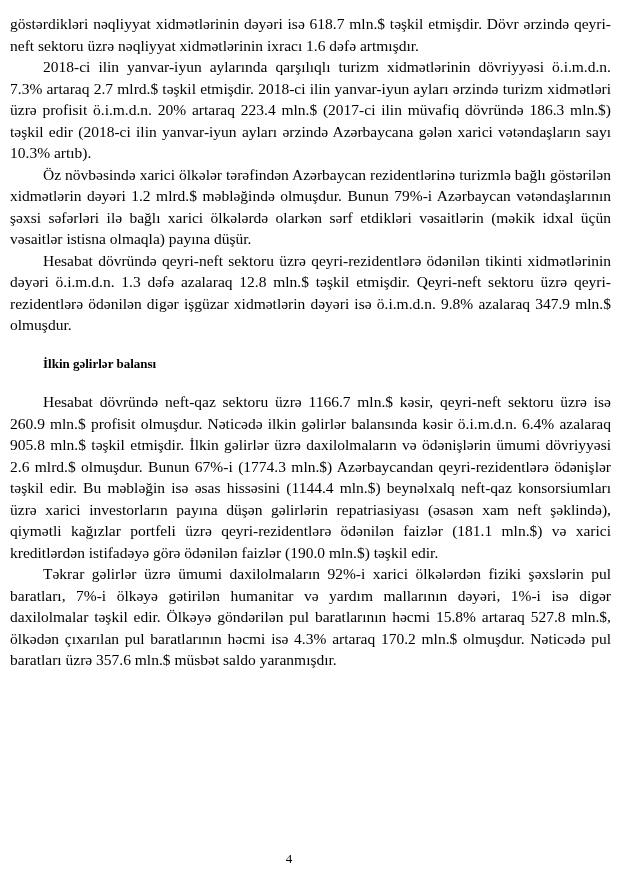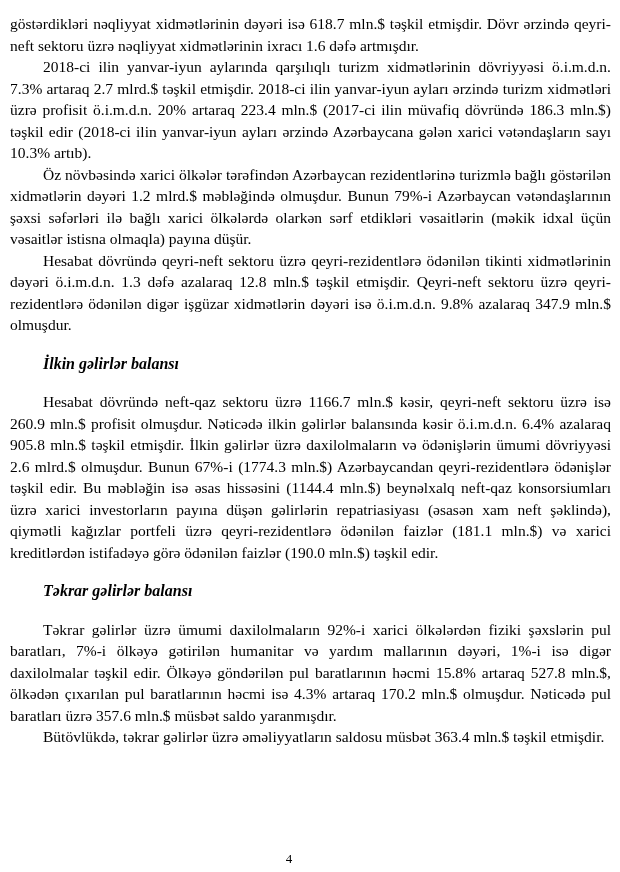--- a/index.html
+++ b/index.html
@@ -16,23 +16,22 @@
     line-height: 21.5px;
     padding: 13px 9px 0 10px;
     overflow: hidden;
   }
   .para {
     text-align: justify;
     text-justify: inter-word;
   }
   .para.indent { text-indent: 33px; }
   .heading {
-    font-size: 16px;
+    font-size: 13px;
     font-weight: bold;
-    font-style: italic;
     margin: 17px 0 17px 33px;
     text-align: left;
   }
   .page-number {
     position: absolute;
     bottom: 6px;
     left: 0;
     width: 578px;
     text-align: center;
     font-size: 13px;
@@ -49,22 +48,20 @@
   <p class="para indent">2018-ci ilin yanvar-iyun aylarında qarşılıqlı turizm xidmətlərinin dövriyyəsi ö.i.m.d.n. 7.3% artaraq 2.7 mlrd.$ təşkil etmişdir. 2018-ci ilin yanvar-iyun ayları ərzində turizm xidmətləri üzrə profisit ö.i.m.d.n. 20% artaraq 223.4 mln.$ (2017-ci ilin müvafiq dövründə 186.3 mln.$) təşkil edir (2018-ci ilin yanvar-iyun ayları ərzində Azərbaycana gələn xarici vətəndaşların sayı 10.3% artıb).</p>
 
   <p class="para indent">Öz növbəsində xarici ölkələr tərəfindən Azərbaycan rezidentlərinə turizmlə bağlı göstərilən xidmətlərin dəyəri 1.2 mlrd.$ məbləğində olmuşdur. Bunun 79%-i Azərbaycan vətəndaşlarının şəxsi səfərləri ilə bağlı xarici ölkələrdə olarkən sərf etdikləri vəsaitlərin (məkik idxal üçün vəsaitlər istisna olmaqla) payına düşür.</p>
 
   <p class="para indent">Hesabat dövründə qeyri-neft sektoru üzrə qeyri-rezidentlərə ödənilən tikinti xidmətlərinin dəyəri ö.i.m.d.n. 1.3 dəfə azalaraq 12.8 mln.$ təşkil etmişdir. Qeyri-neft sektoru üzrə qeyri-rezidentlərə ödənilən digər işgüzar xidmətlərin dəyəri isə ö.i.m.d.n. 9.8% azalaraq 347.9 mln.$ olmuşdur.</p>
 
   <h3 class="heading">İlkin gəlirlər balansı</h3>
 
   <p class="para indent">Hesabat dövründə neft-qaz sektoru üzrə 1166.7 mln.$ kəsir, qeyri-neft sektoru üzrə isə 260.9 mln.$ profisit olmuşdur. Nəticədə ilkin gəlirlər balansında kəsir ö.i.m.d.n. 6.4% azalaraq 905.8 mln.$ təşkil etmişdir. İlkin gəlirlər üzrə daxilolmaların və ödənişlərin ümumi dövriyyəsi 2.6 mlrd.$ olmuşdur. Bunun 67%-i (1774.3 mln.$) Azərbaycandan qeyri-rezidentlərə ödənişlər təşkil edir. Bu məbləğin isə əsas hissəsini (1144.4 mln.$) beynəlxalq neft-qaz konsorsiumları üzrə xarici investorların payına düşən gəlirlərin repatriasiyası (əsasən xam neft şəklində), qiymətli kağızlar portfeli üzrə qeyri-rezidentlərə ödənilən faizlər (181.1 mln.$) və xarici kreditlərdən istifadəyə görə ödənilən faizlər (190.0 mln.$) təşkil edir.</p>
 
-  <h3 class="heading">Təkrar gəlirlər balansı</h3>
 
 
   <p class="para indent">Təkrar gəlirlər üzrə ümumi daxilolmaların 92%-i xarici ölkələrdən fiziki şəxslərin pul baratları, 7%-i ölkəyə gətirilən humanitar və yardım mallarının dəyəri, 1%-i isə digər daxilolmalar təşkil edir. Ölkəyə göndərilən pul baratlarının həcmi 15.8% artaraq 527.8 mln.$, ölkədən çıxarılan pul baratlarının həcmi isə 4.3% artaraq 170.2 mln.$ olmuşdur. Nəticədə pul baratları üzrə 357.6 mln.$ müsbət saldo yaranmışdır.</p>
 
-  <p class="para indent">Bütövlükdə, təkrar gəlirlər üzrə əməliyyatların saldosu müsbət 363.4 mln.$ təşkil etmişdir.</p>
 
   <div class="page-number">4</div>
 
 </div>
 
 </body></html>

